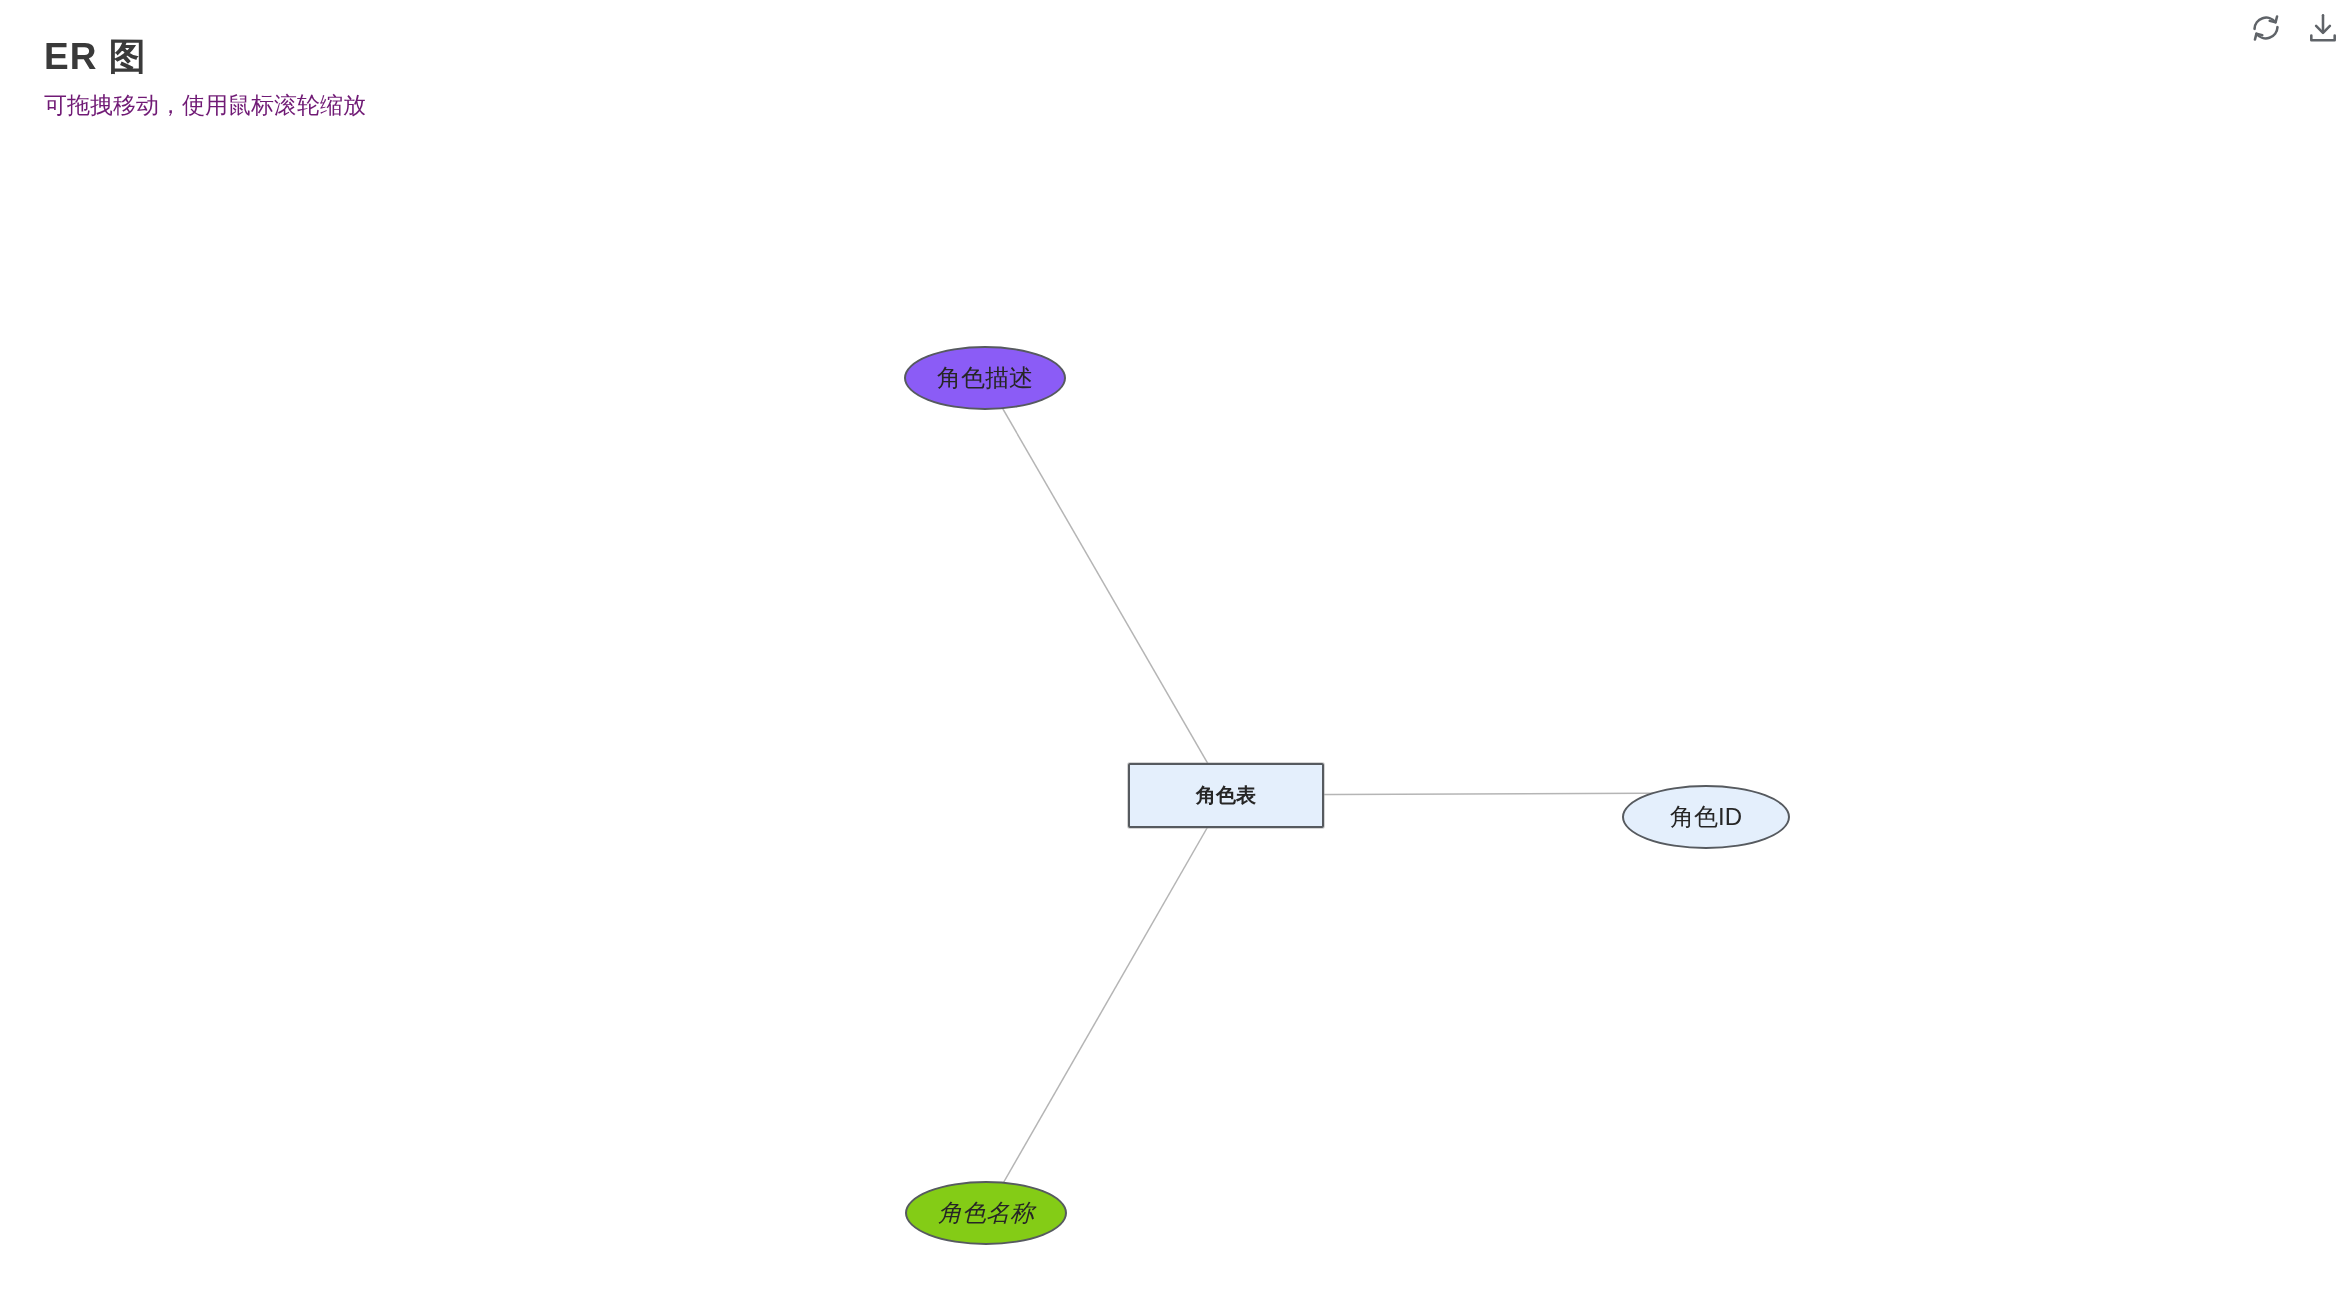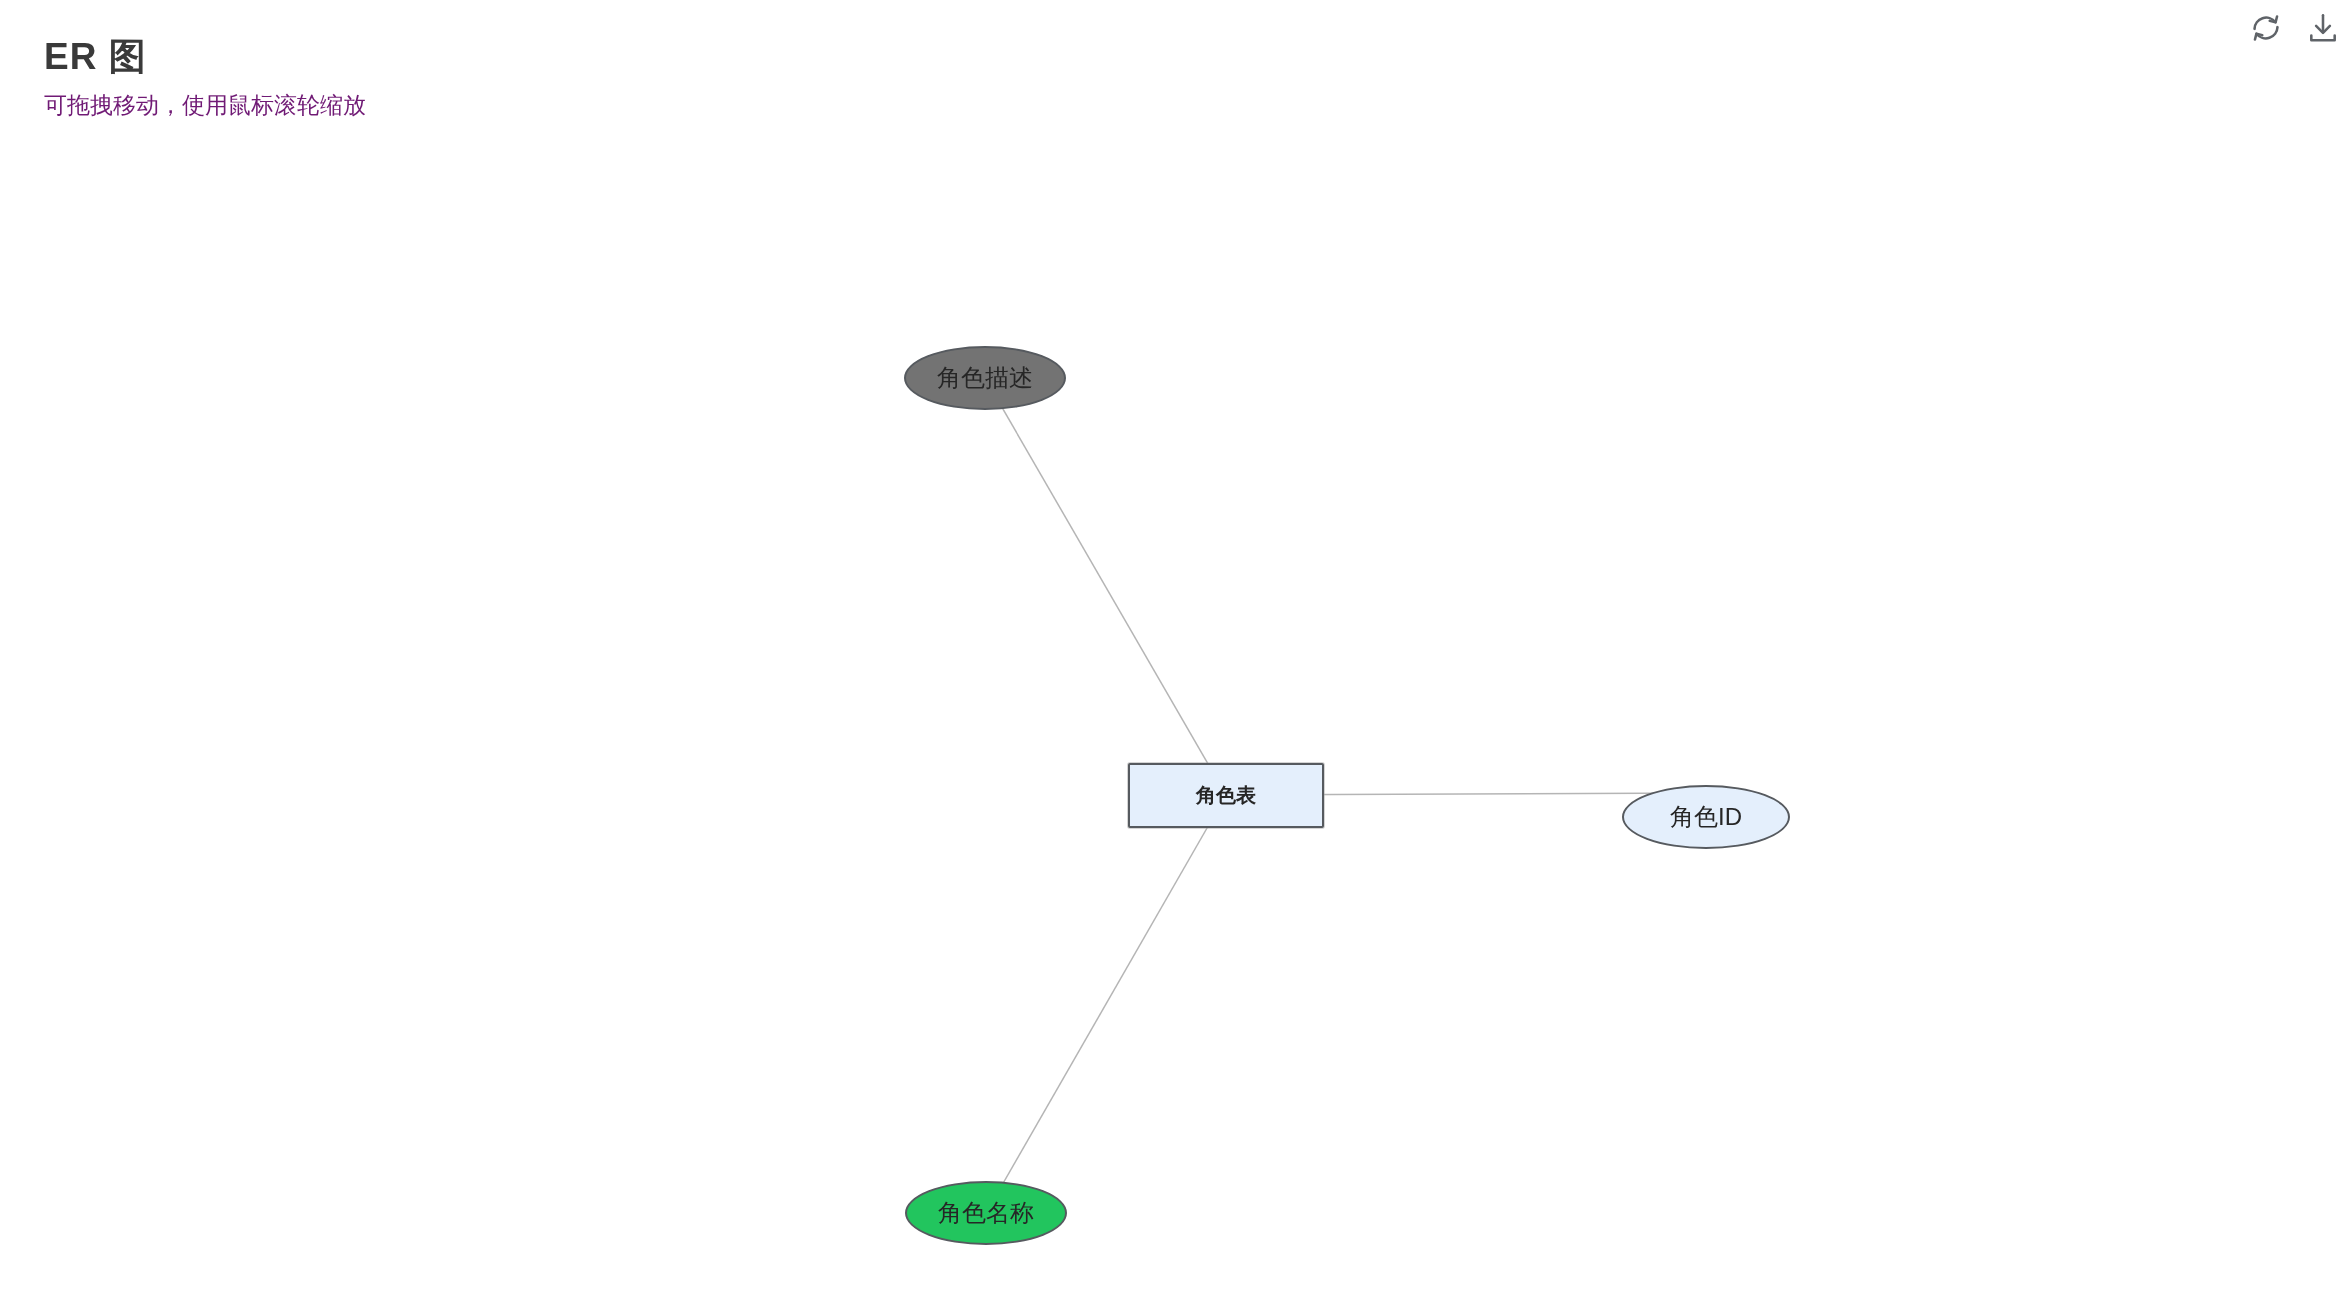--- a/index.html
+++ b/index.html
@@ -139,25 +139,25 @@
   <svg class="links" viewBox="0 0 2352 1300">
     <line x1="985" y1="378" x2="1226" y2="795" stroke-width="1.5" stroke="#b5b5b5"></line>
     <line x1="1226" y1="795" x2="1706" y2="793" stroke-width="1.5" stroke="#b5b5b5"></line>
     <line x1="1226" y1="795" x2="986" y2="1213" stroke-width="1.5" stroke="#b5b5b5"></line>
   </svg>
 
   <div class="node entity" style="background-color: rgb(228, 239, 252); border-color: rgb(86, 90, 95);">
     <span>角色表</span>
   </div>
 
-  <div class="node attr attr-desc" style="background-color: #737373; border-color: rgb(86, 90, 95);">
+  <div class="node attr attr-desc" style="background-color: #8b5cf6; border-color: rgb(86, 90, 95);">
     <span>角色描述</span>
   </div>
 
   <div class="node attr attr-id" style="background-color: rgb(228, 239, 252); border-color: rgb(86, 90, 95);">
     <span>角色ID</span>
   </div>
 
-  <div class="node attr attr-name" style="background-color: #22c55e; border-color: rgb(86, 90, 95);">
+  <div class="node attr attr-name" style="background-color: #84cc16; border-color: rgb(86, 90, 95); font-style: italic;">
     <span>角色名称</span>
   </div>
 
 </div>
 
 </body></html>

